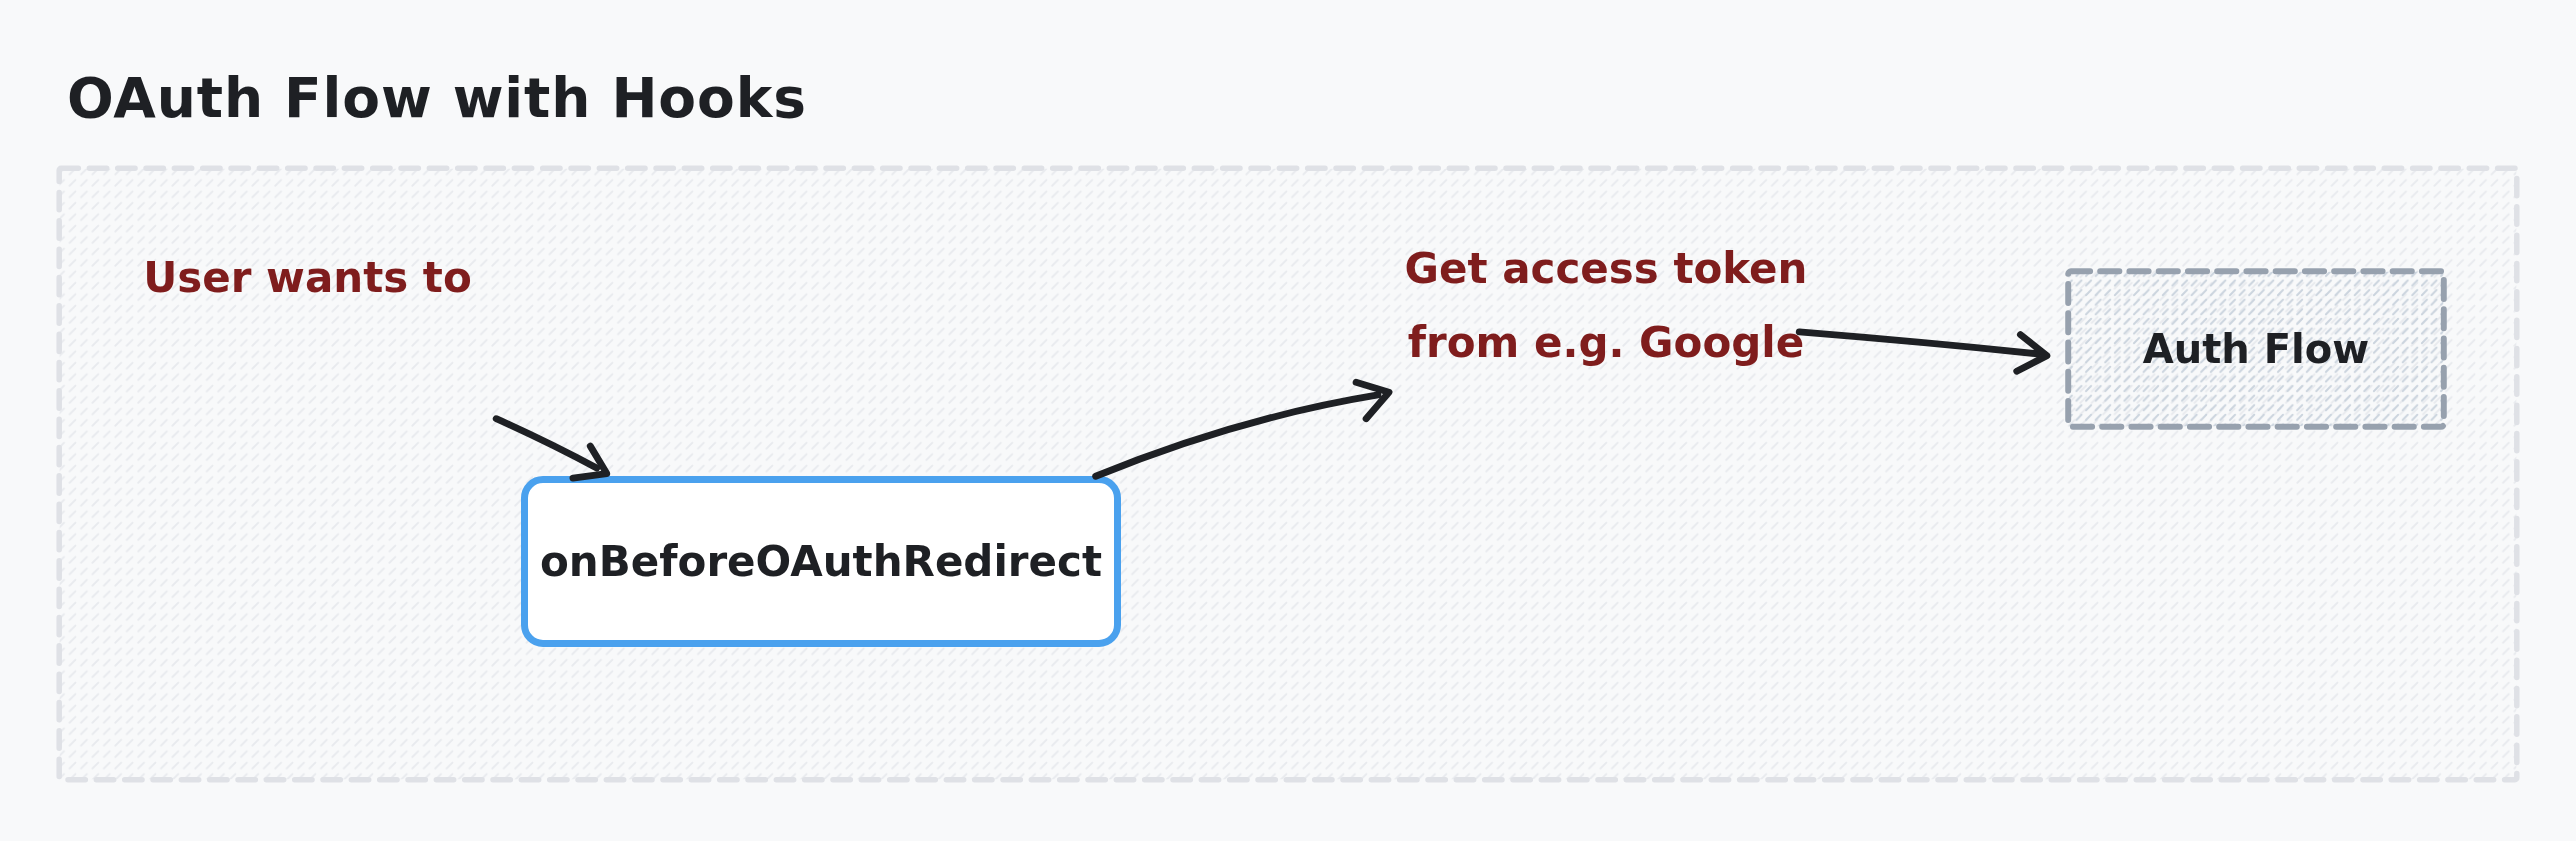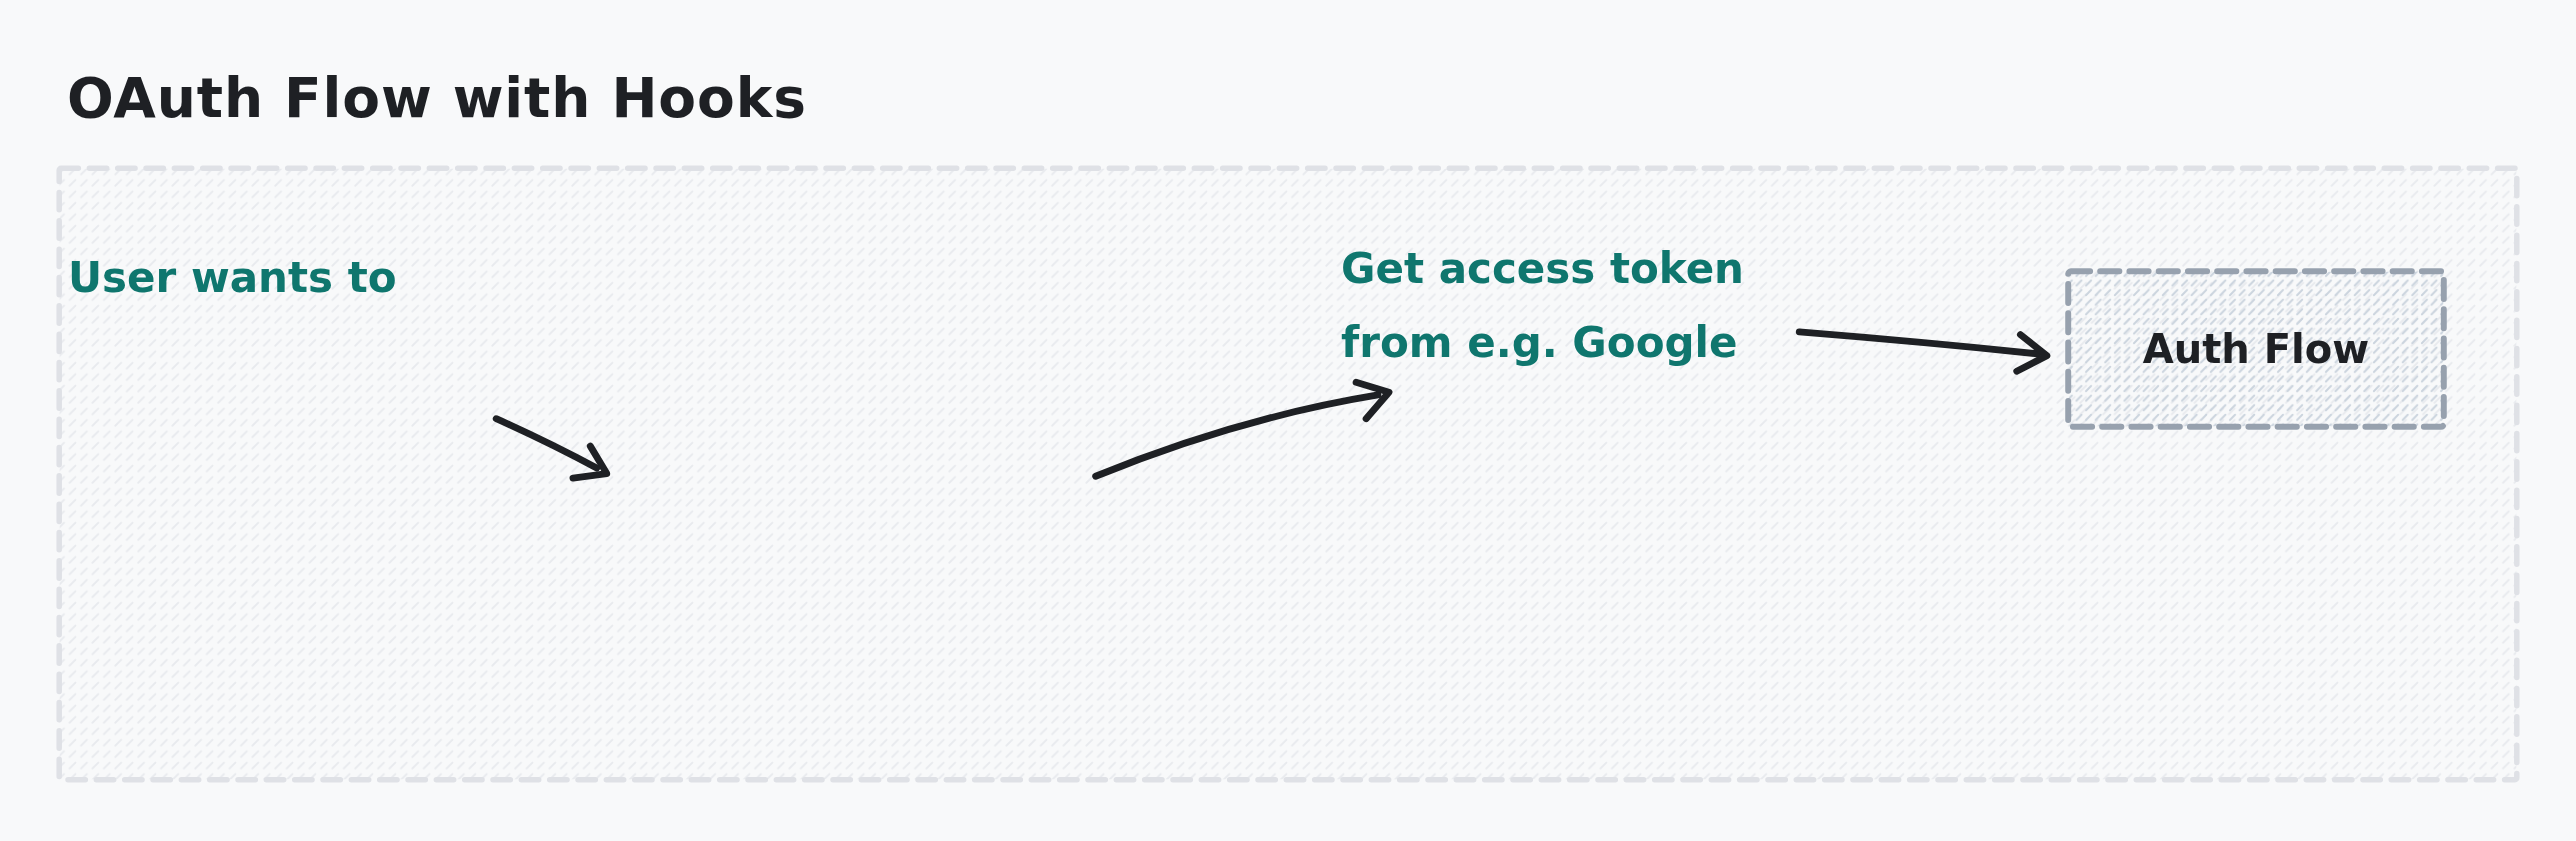--- a/index.html
+++ b/index.html
@@ -28,23 +28,24 @@
     position: absolute;
     left: 56px;
     top: 165px;
     width: 2464px;
     height: 618px;
   }
   .frame > svg { position: absolute; inset: 0; display: block; }
 
   .note {
     position: absolute;
+    text-align: center;
     font-weight: 700;
     font-size: 42px;
-    color: #0f766e;
+    color: #7f1d1d;
   }
   .note span { display: block; }
   .note-user  { left: 68px;   top: 243px; width: 479px; line-height: 69px; }
   .note-token { left: 1341px; top: 232px; width: 530px; line-height: 74px; }
 
   .hook-node {
     position: absolute;
     left: 521px;
     top: 476px;
     width: 600px;
@@ -110,20 +111,23 @@
 
   <div class="note note-user">
     <span>User wants to</span>
   </div>
 
   <div class="note note-token">
     <span>Get access token</span>
     <span>from e.g. Google</span>
   </div>
 
+  <div class="hook-node">
+    <span class="node-label">onBeforeOAuthRedirect</span>
+  </div>
 
   <div class="authflow-node">
     <svg width="382" height="162" viewBox="0 0 418 177">
       <defs>
         <pattern id="hatch-auth" width="10.5" height="10.5" patternUnits="userSpaceOnUse">
           <path d="M2,8.6 L7.6,3" stroke="#cbd4de" stroke-width="2.2" stroke-linecap="round" fill="none"></path>
         </pattern>
       </defs>
       <rect x="4" y="4" width="410" height="169" fill="url(#hatch-auth)"></rect>
       <rect x="3.5" y="3.5" width="411" height="170" fill="none" stroke="#97a1ae" stroke-width="6.5" stroke-dasharray="21 11" stroke-linecap="round" rx="3"></rect>

